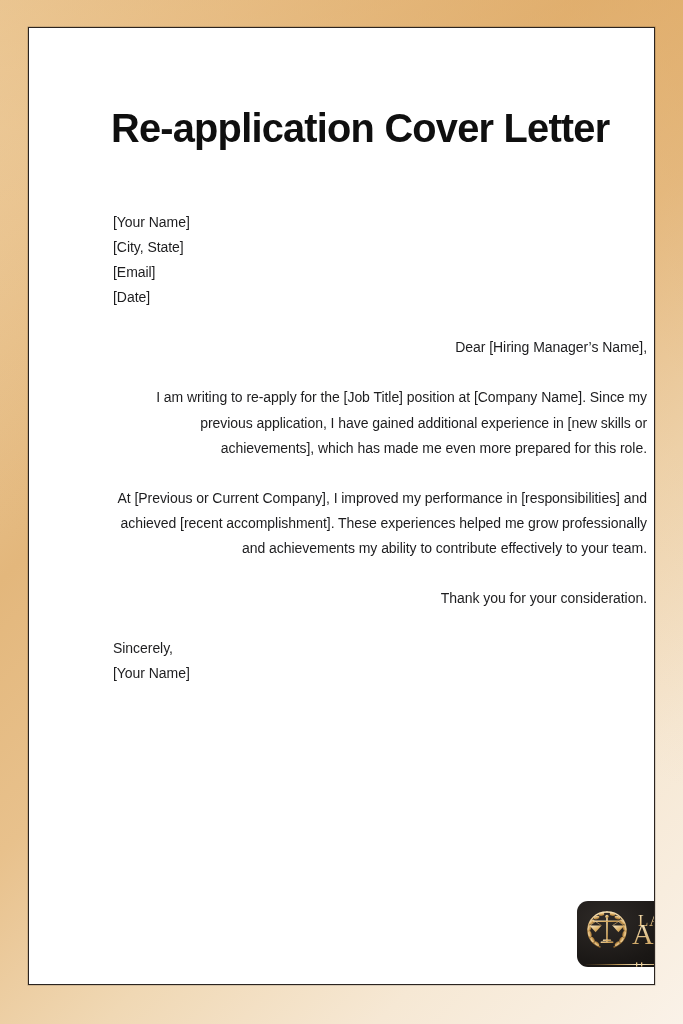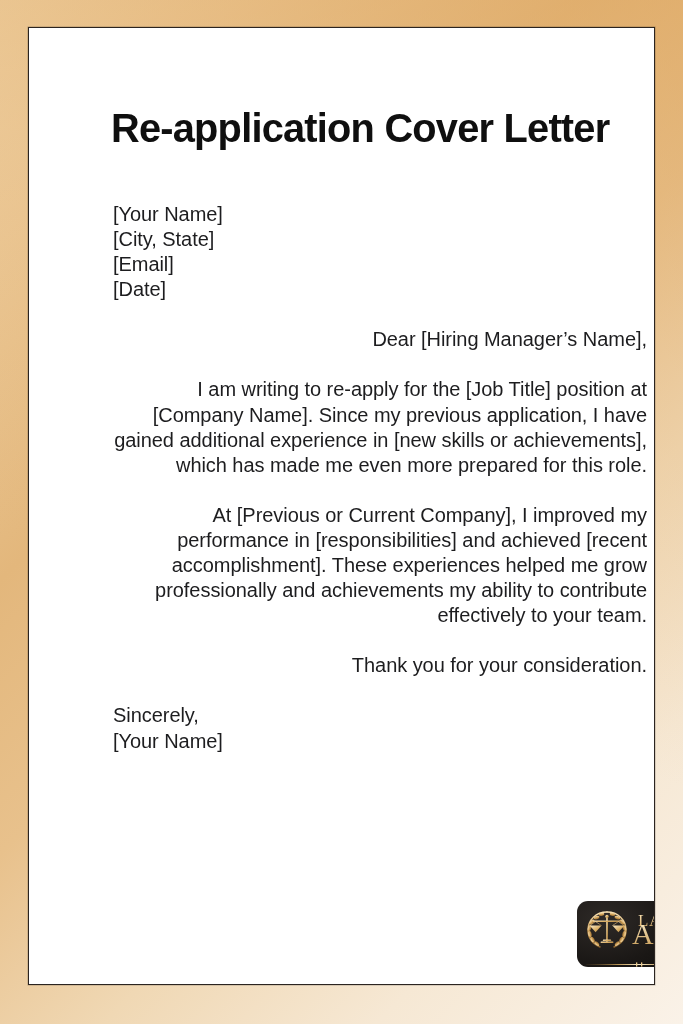--- a/index.html
+++ b/index.html
@@ -76,24 +76,24 @@
     letter-spacing: -0.8px;
     color: #0f0f0f;
     white-space: nowrap;
     transform: scaleX(0.97);
     transform-origin: left center;
   }
 
   
   .letter-body {
     position: absolute;
-    top: 174px;
+    top: 182px;
     left: 2px;
     width: 534px;
-    font-size: 20px;
+    font-size: 14px;
     line-height: 25.1px;
     color: #1d1d1f;
     letter-spacing: -0.05px;
   }
 
   .block {
     margin: 0;
   }
   .block + .block {
     margin-top: 25px;

